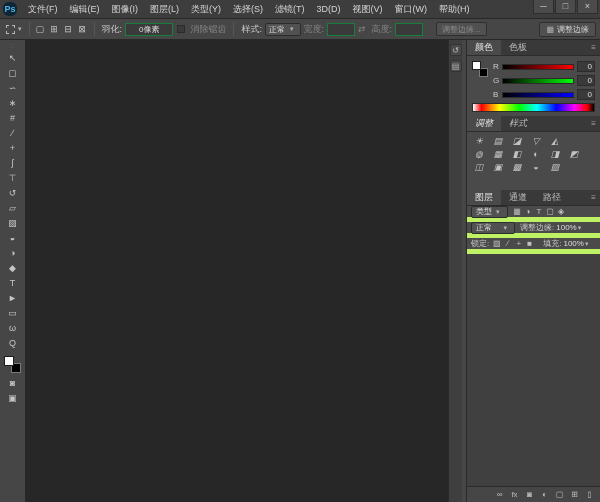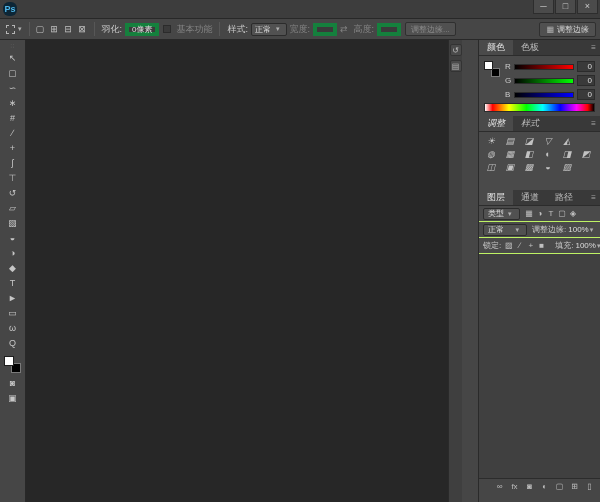--- a/index.html
+++ b/index.html
@@ -46,33 +46,33 @@
   .mode-icons { display:flex; }
   .mode-icons .mode-icon {
     width:13px; height:13px; margin-right:1px;
     color:#c0c0c0; font-size:9px;
     display:inline-flex; align-items:center; justify-content:center;
   }
   .ob-label { margin:0 3px; }
   .dim { color:#848484; }
   .ob-input {
     min-width:32px; height:13px; background:#3a3a3a;
-    border:4px solid #15803d; color:#dddddd; font-size:8px;
-    padding:0 3px; display:inline-flex; align-items:center;
+    border:1px solid #15803d; color:#dddddd; font-size:8px;
+    padding:0 13px; display:inline-flex; align-items:center;
   }
   .ob-input.empty { min-width:24px; }
   .checkbox { width:8px; height:8px; background:#3a3a3a; border:1px solid #2b2b2b; margin:0 2px 0 4px; }
   .ob-select {
     height:13px; background:#515151; border:1px solid #2b2b2b; border-radius:2px;
     color:#dddddd; font-size:8px; padding:0 3px;
     display:inline-flex; align-items:center; gap:5px;
   }
   .ob-button {
     height:14px; background:#505050; border:1px solid #2f2f2f; border-radius:2px;
-    color:#8a8a8a; font-size:8px; padding:0 5px; margin-left:4px;
+    color:#8a8a8a; font-size:8px; padding:0 5px; margin-left:13px;
     display:inline-flex; align-items:center;
   }
   .workspace {
     margin-left:auto; margin-right:4px; height:15px;
     background:#505050; border:1px solid #2f2f2f; border-radius:2px;
     display:flex; align-items:center; gap:3px; padding:0 6px;
     color:#d2d2d2; font-size:8px;
   }
   .ws-grid { font-size:8px; color:#b5b5b5; }
 
@@ -102,25 +102,25 @@
     display:flex; flex-direction:column; align-items:center; padding-top:4px;
   }
   .dock-strip .strip-icon {
     width:12px; height:12px; margin-bottom:4px;
     background:#4a4a4a; border:1px solid #333; border-radius:2px;
     color:#b9b9b9; font-size:8px;
     display:flex; align-items:center; justify-content:center;
   }
 
   
-  .dock { position:absolute; right:0; top:40px; bottom:0; width:122px; background:#464646; border-left:1px solid #2a2a2a; }
+  .dock { position:absolute; right:0; top:40px; bottom:0; width:134px; background:#464646; border-left:1px solid #2a2a2a; }
   .panel { position:absolute; left:0; right:0; }
   .color-panel  { top:0;    height:76px; }
   .adjust-panel { top:76px; height:74px;font-style:italic; }
-  .layers-panel { top:150px; bottom:8px; }
+  .layers-panel { top:150px; bottom:0; }
 
   .panel-tabs { height:16px; background:#393939; display:flex; align-items:stretch; border-bottom:1px solid #2c2c2c; }
   .ptab { font-size:9px; color:#bdbdbd; padding:0 8px; display:flex; align-items:center; white-space:nowrap; }
   .ptab.active { background:#4a4a4a; color:#e4e4e4; }
   .panel-menu { margin-left:auto; color:#a8a8a8; font-size:8px; padding:0 4px; display:flex; align-items:center; }
 
   .panel-body { background:#4a4a4a; }
 
   
   .color-body { position:relative; height:60px; display:flex; padding:5px 5px 0; }
@@ -141,21 +141,21 @@
   }
 
   
   .adjust-body { height:58px; padding:3px 6px; }
   .add-label { font-size:9px; color:#cfcfcf; margin:1px 0 3px; }
   .adj-row { display:flex; gap:7px; margin-bottom:2px; }
   .adj-row .adj-icon { width:12px; height:11px; color:#c2c2c2; font-size:9px; display:flex; align-items:center; justify-content:center; }
 
   
   .layers-body { position:absolute; top:16px; left:0; right:0; bottom:0; background:#4a4a4a; }
-  .l-row { display:flex; align-items:center; height:16px; padding:0 4px; border-bottom:1px solid #bef264; font-size:8px; color:#c8c8c8; }
+  .l-row { display:flex; align-items:center; height:16px; padding:0 4px; border-bottom:5px solid #bef264; font-size:8px; color:#c8c8c8; }
   .filt-box, .blend-select {
     display:flex; align-items:center; gap:4px;
     background:#515151; border:1px solid #2c2c2c; border-radius:2px;
     height:12px; padding:0 4px; font-size:8px; color:#dddddd;
   }
   .blend-select { min-width:44px; justify-content:space-between; }
   .filt-icons { display:flex; margin-left:4px; }
   .filt-icons .filt-icon, .lock-icons .lock-icon {
     width:11px; height:11px; font-size:8px; color:#c0c0c0;
     display:flex; align-items:center; justify-content:center;
@@ -173,20 +173,33 @@
     width:13px; height:12px; margin-left:2px;
     color:#bdbdbd; font-size:8px; font-style:normal;
     display:flex; align-items:center; justify-content:center;
   }
 </style>
 </head>
 <body>
 
 <div class="titlebar">
   <div class="ps-logo">Ps</div>
+  <div class="menus">
+      <span class="menu-item">文件(F)</span>
+      <span class="menu-item">编辑(E)</span>
+      <span class="menu-item">图像(I)</span>
+      <span class="menu-item">图层(L)</span>
+      <span class="menu-item">类型(Y)</span>
+      <span class="menu-item">选择(S)</span>
+      <span class="menu-item">滤镜(T)</span>
+      <span class="menu-item">3D(D)</span>
+      <span class="menu-item">视图(V)</span>
+      <span class="menu-item">窗口(W)</span>
+      <span class="menu-item">帮助(H)</span>
+    </div>
   <div class="win-controls">
       <span class="win-btn">─</span>
       <span class="win-btn">□</span>
       <span class="win-btn">×</span>
     </div>
 </div>
 
 <div class="options-bar">
   <span class="dashed-sq"></span>
   <span class="caret">▾</span>
@@ -194,21 +207,21 @@
   <span class="mode-icons">
       <span class="mode-icon">▢</span>
       <span class="mode-icon">⊞</span>
       <span class="mode-icon">⊟</span>
       <span class="mode-icon">⊠</span>
     </span>
   <span class="vsep"></span>
   <span class="ob-label">羽化:</span>
   <span class="ob-input">0像素</span>
   <span class="checkbox"></span>
-  <span class="ob-label dim">基本功能</span>
+  <span class="ob-label dim">消除锯齿</span>
   <span class="vsep"></span>
   <span class="ob-label">样式:</span>
   <span class="ob-select">
     <span>正常</span>
     <span class="caret">▾</span>
   </span>
   <span class="ob-label dim">宽度:</span>
   <span class="ob-input empty"></span>
   <span class="ob-label dim">⇄</span>
   <span class="ob-label dim">高度:</span>

